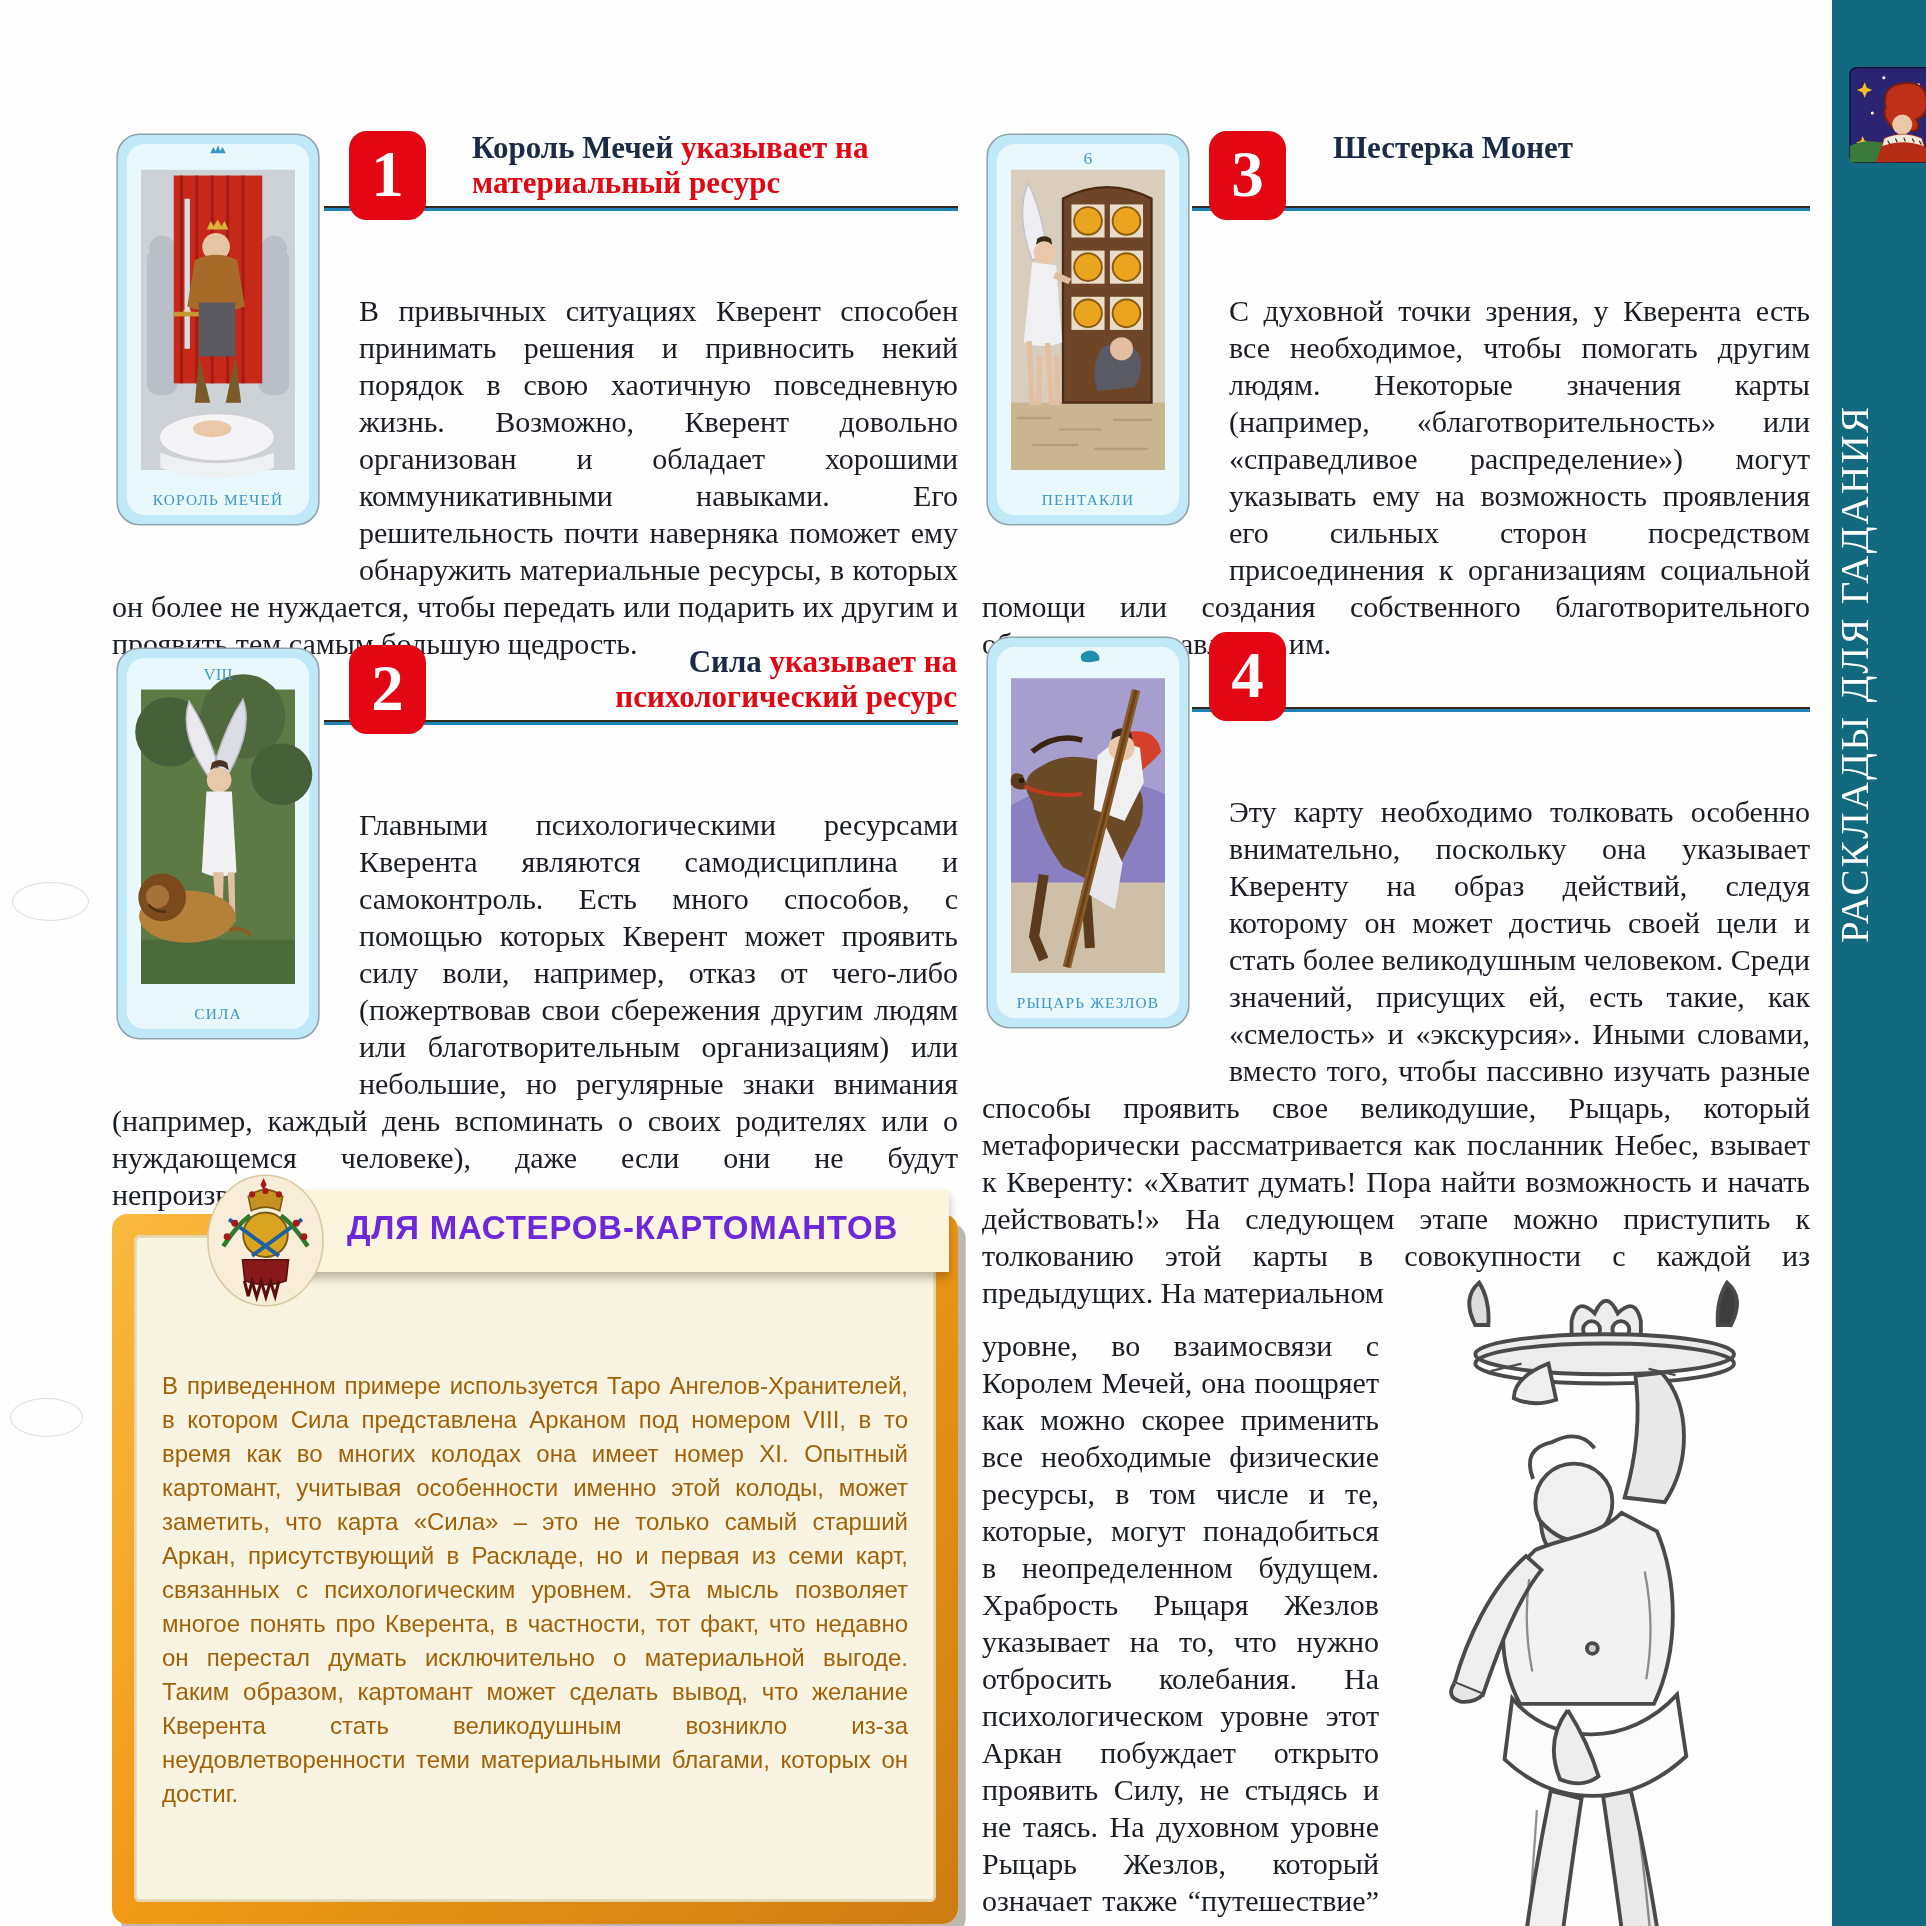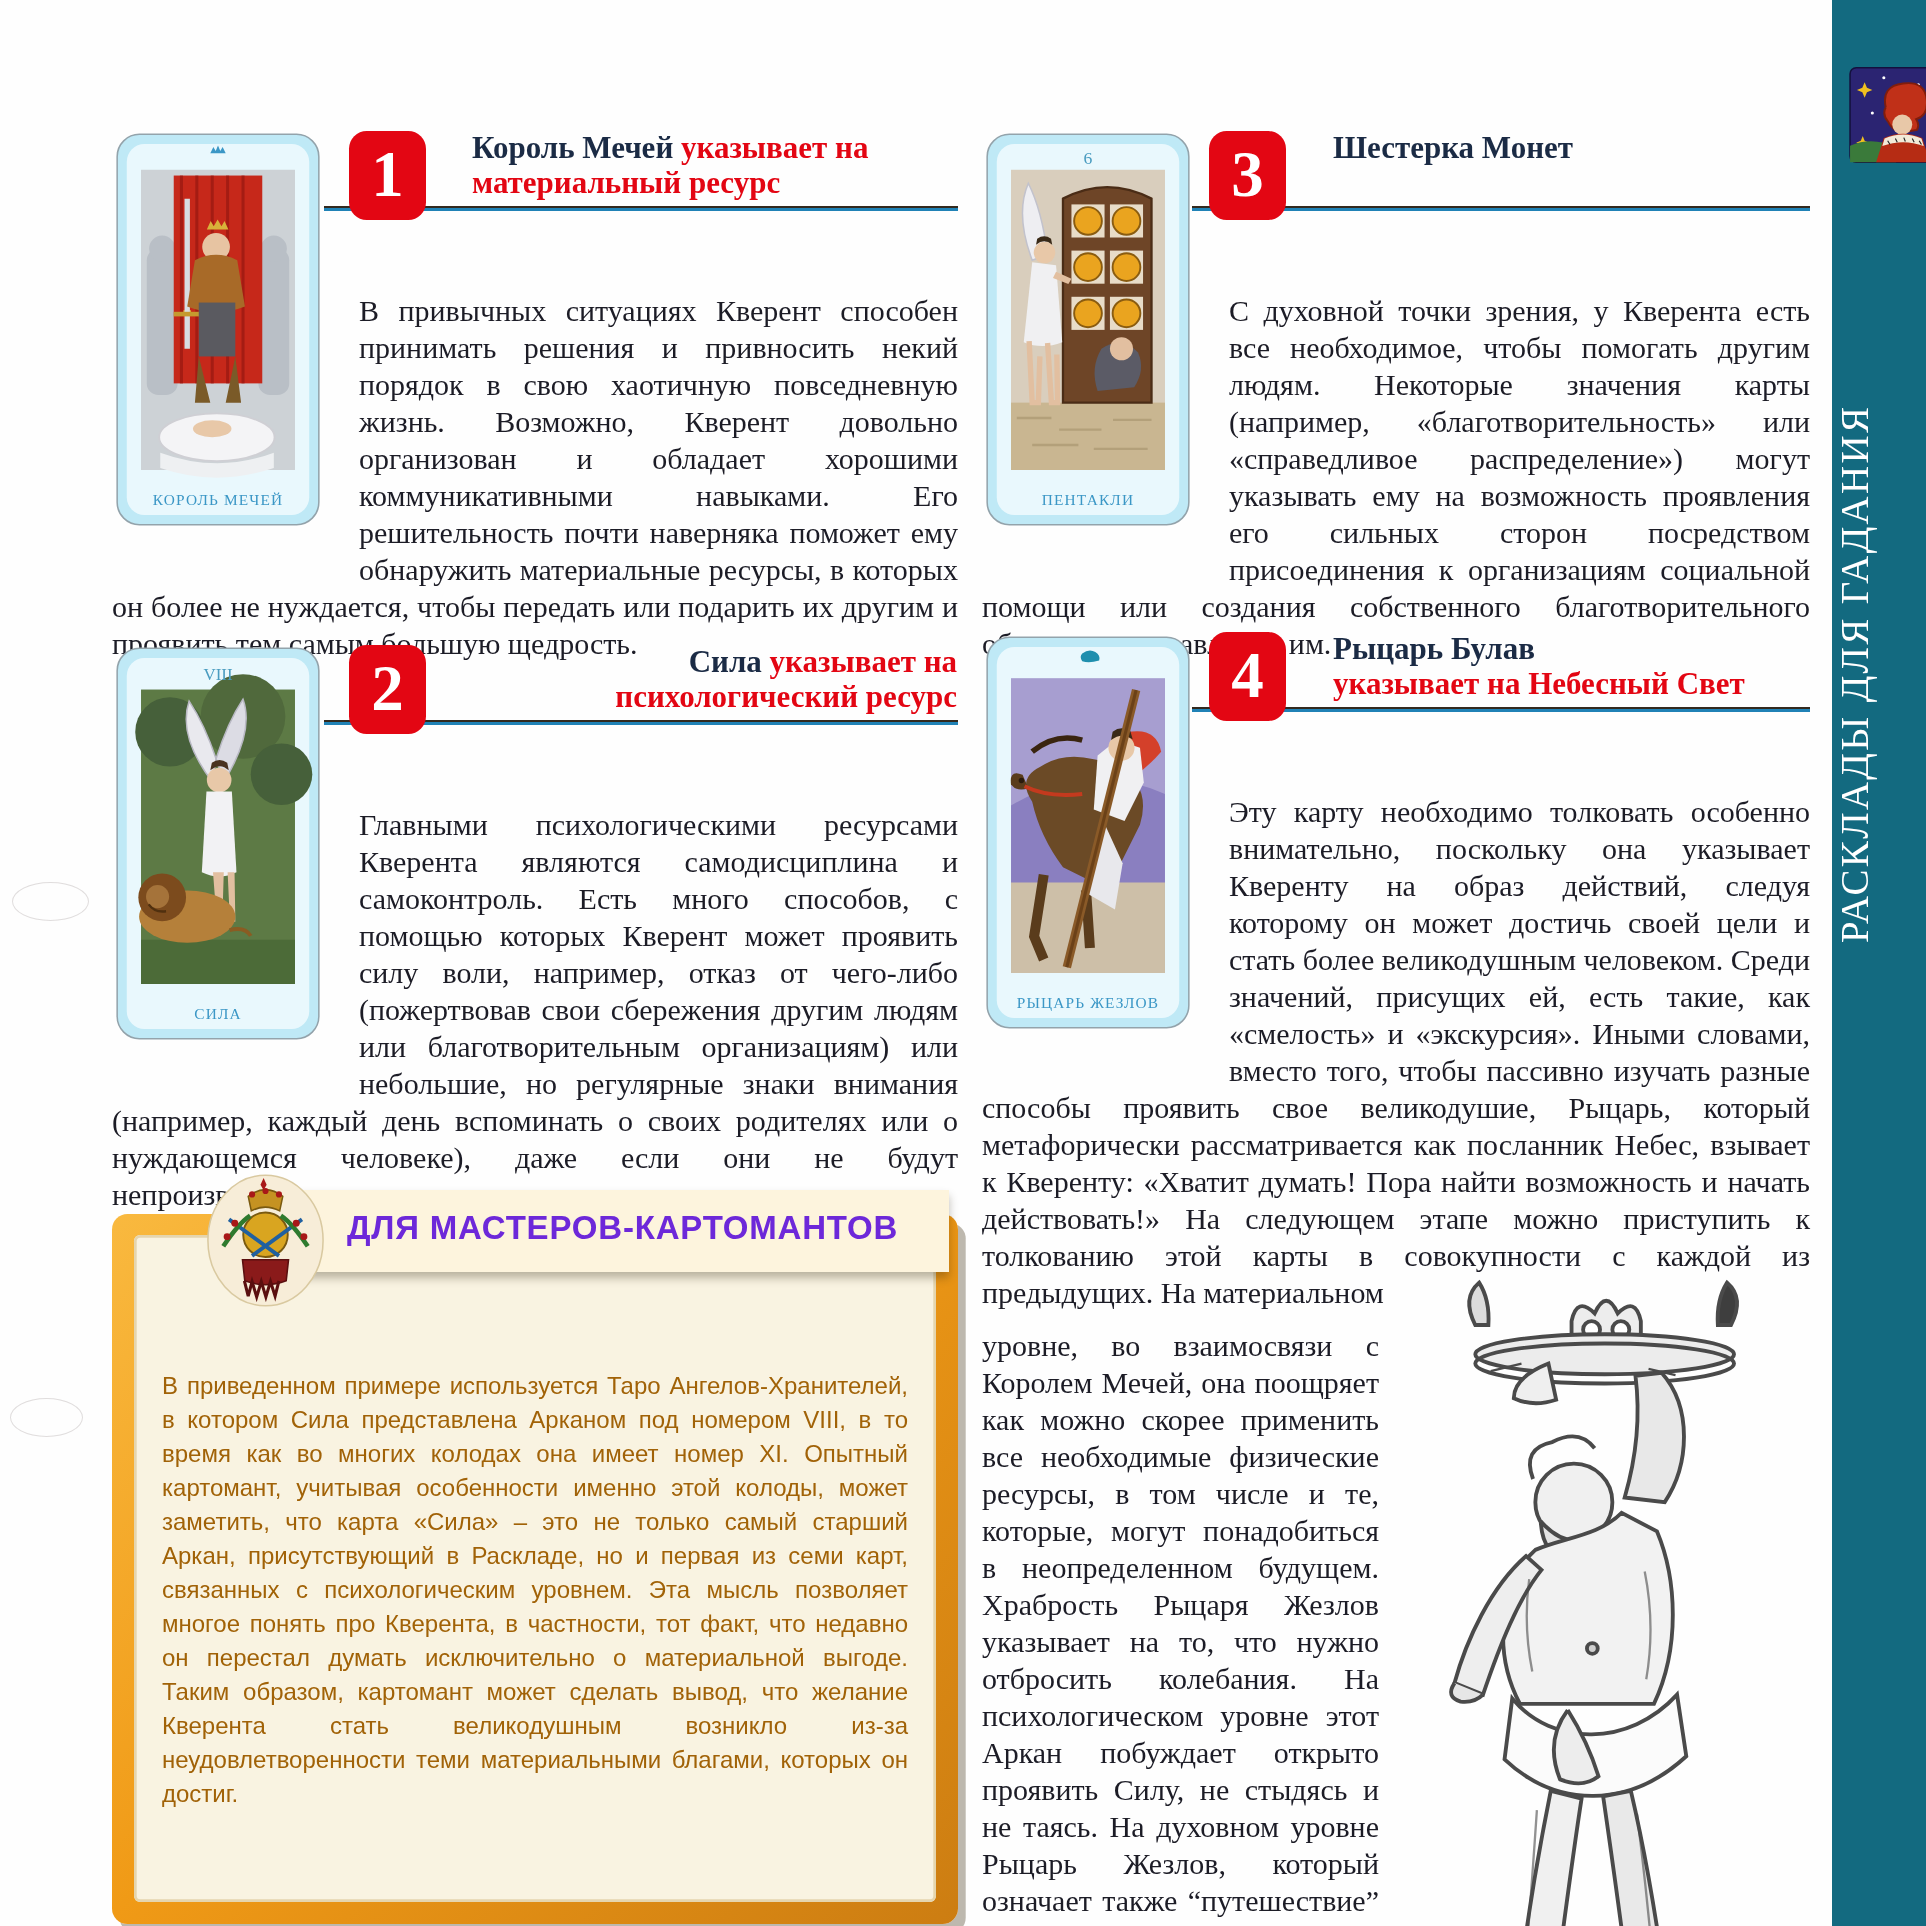--- a/index.html
+++ b/index.html
@@ -218,24 +218,20 @@
         <path d="M290,310 l50,-40 60,20 10,90 -50,100 -80,-30 z" fill="#f0f0f2"></path>
         <circle cx="352" cy="290" r="34" fill="#e8c8a8"></circle>
         <path d="M325,270 q28,-22 56,-2 l-6,-22 q-24,-14 -46,2 z" fill="#3a2a18"></path>
         <path d="M300,470 l55,120 -20,120 -70,-40 q10,-110 35,-200" fill="#e8e8ec"></path>
         <line x1="390" y1="140" x2="210" y2="860" stroke="#8a5a28" stroke-width="22"></line>
         <line x1="390" y1="140" x2="210" y2="860" stroke="#6b4118" stroke-width="8"></line>
       </g>
       <text x="265" y="965" text-anchor="middle" font-size="40" letter-spacing="3" fill="#3b97c6">РЫЦАРЬ ЖЕЗЛОВ</text>
     </svg>
     <div class="badge" style="left:227px;top:3.9px;">4</div>
-    <div class="hd" style="left:351px;top:3.1px;width:478px;">
-      <span>Рыцарь Булав</span><br>
-      <span class="red">указывает на Небесный Свет</span>
-    </div>
     <div class="rule" style="left:210px;top:79px;width:618px;"></div>
     <div class="bt" style="left:0;top:121px;width:828px;">
       <span class="fl" style="width:247px;height:281px;"></span>
       <span>Эту карту необходимо толковать особенно внимательно, поскольку она указывает Кверенту на образ действий, следуя которому он может достичь своей цели и стать более великодушным человеком. Среди значений, присущих ей, есть такие, как «смелость» и «экскурсия». Иными словами, вместо того, чтобы пассивно изучать разные способы проявить свое великодушие, Рыцарь, который метафорически рассматривается как посланник Небес, взывает к Кверенту: «Хватит думать! Пора найти возможность и начать действовать!» На следующем этапе можно приступить к толкованию этой карты в совокупности с каждой из предыдущих. На материальном</span>
     </div>
     <div class="bt" style="left:0;top:655px;width:828px;">
       <span class="fr" style="width:431px;height:678px;"></span>
       <span>уровне, во взаимосвязи с Королем Мечей, она поощряет как можно скорее применить все необходимые физические ресурсы, в том числе и те, которые, могут понадобиться в неопределенном будущем. Храбрость Рыцаря Жезлов указывает на то, что нужно отбросить колебания. На психологическом уровне этот Аркан побуждает открыто проявить Силу, не стыдясь и не таясь. На духовном уровне Рыцарь Жезлов, который означает также “путешествие” и “приключение”, призывает обратить внимание на другие сферы жизни. Возможно, социальная помощь, в которой будет участвовать Кверент, будет касаться незнакомых ему людей и ситуаций.</span>
     </div>
   </div>

